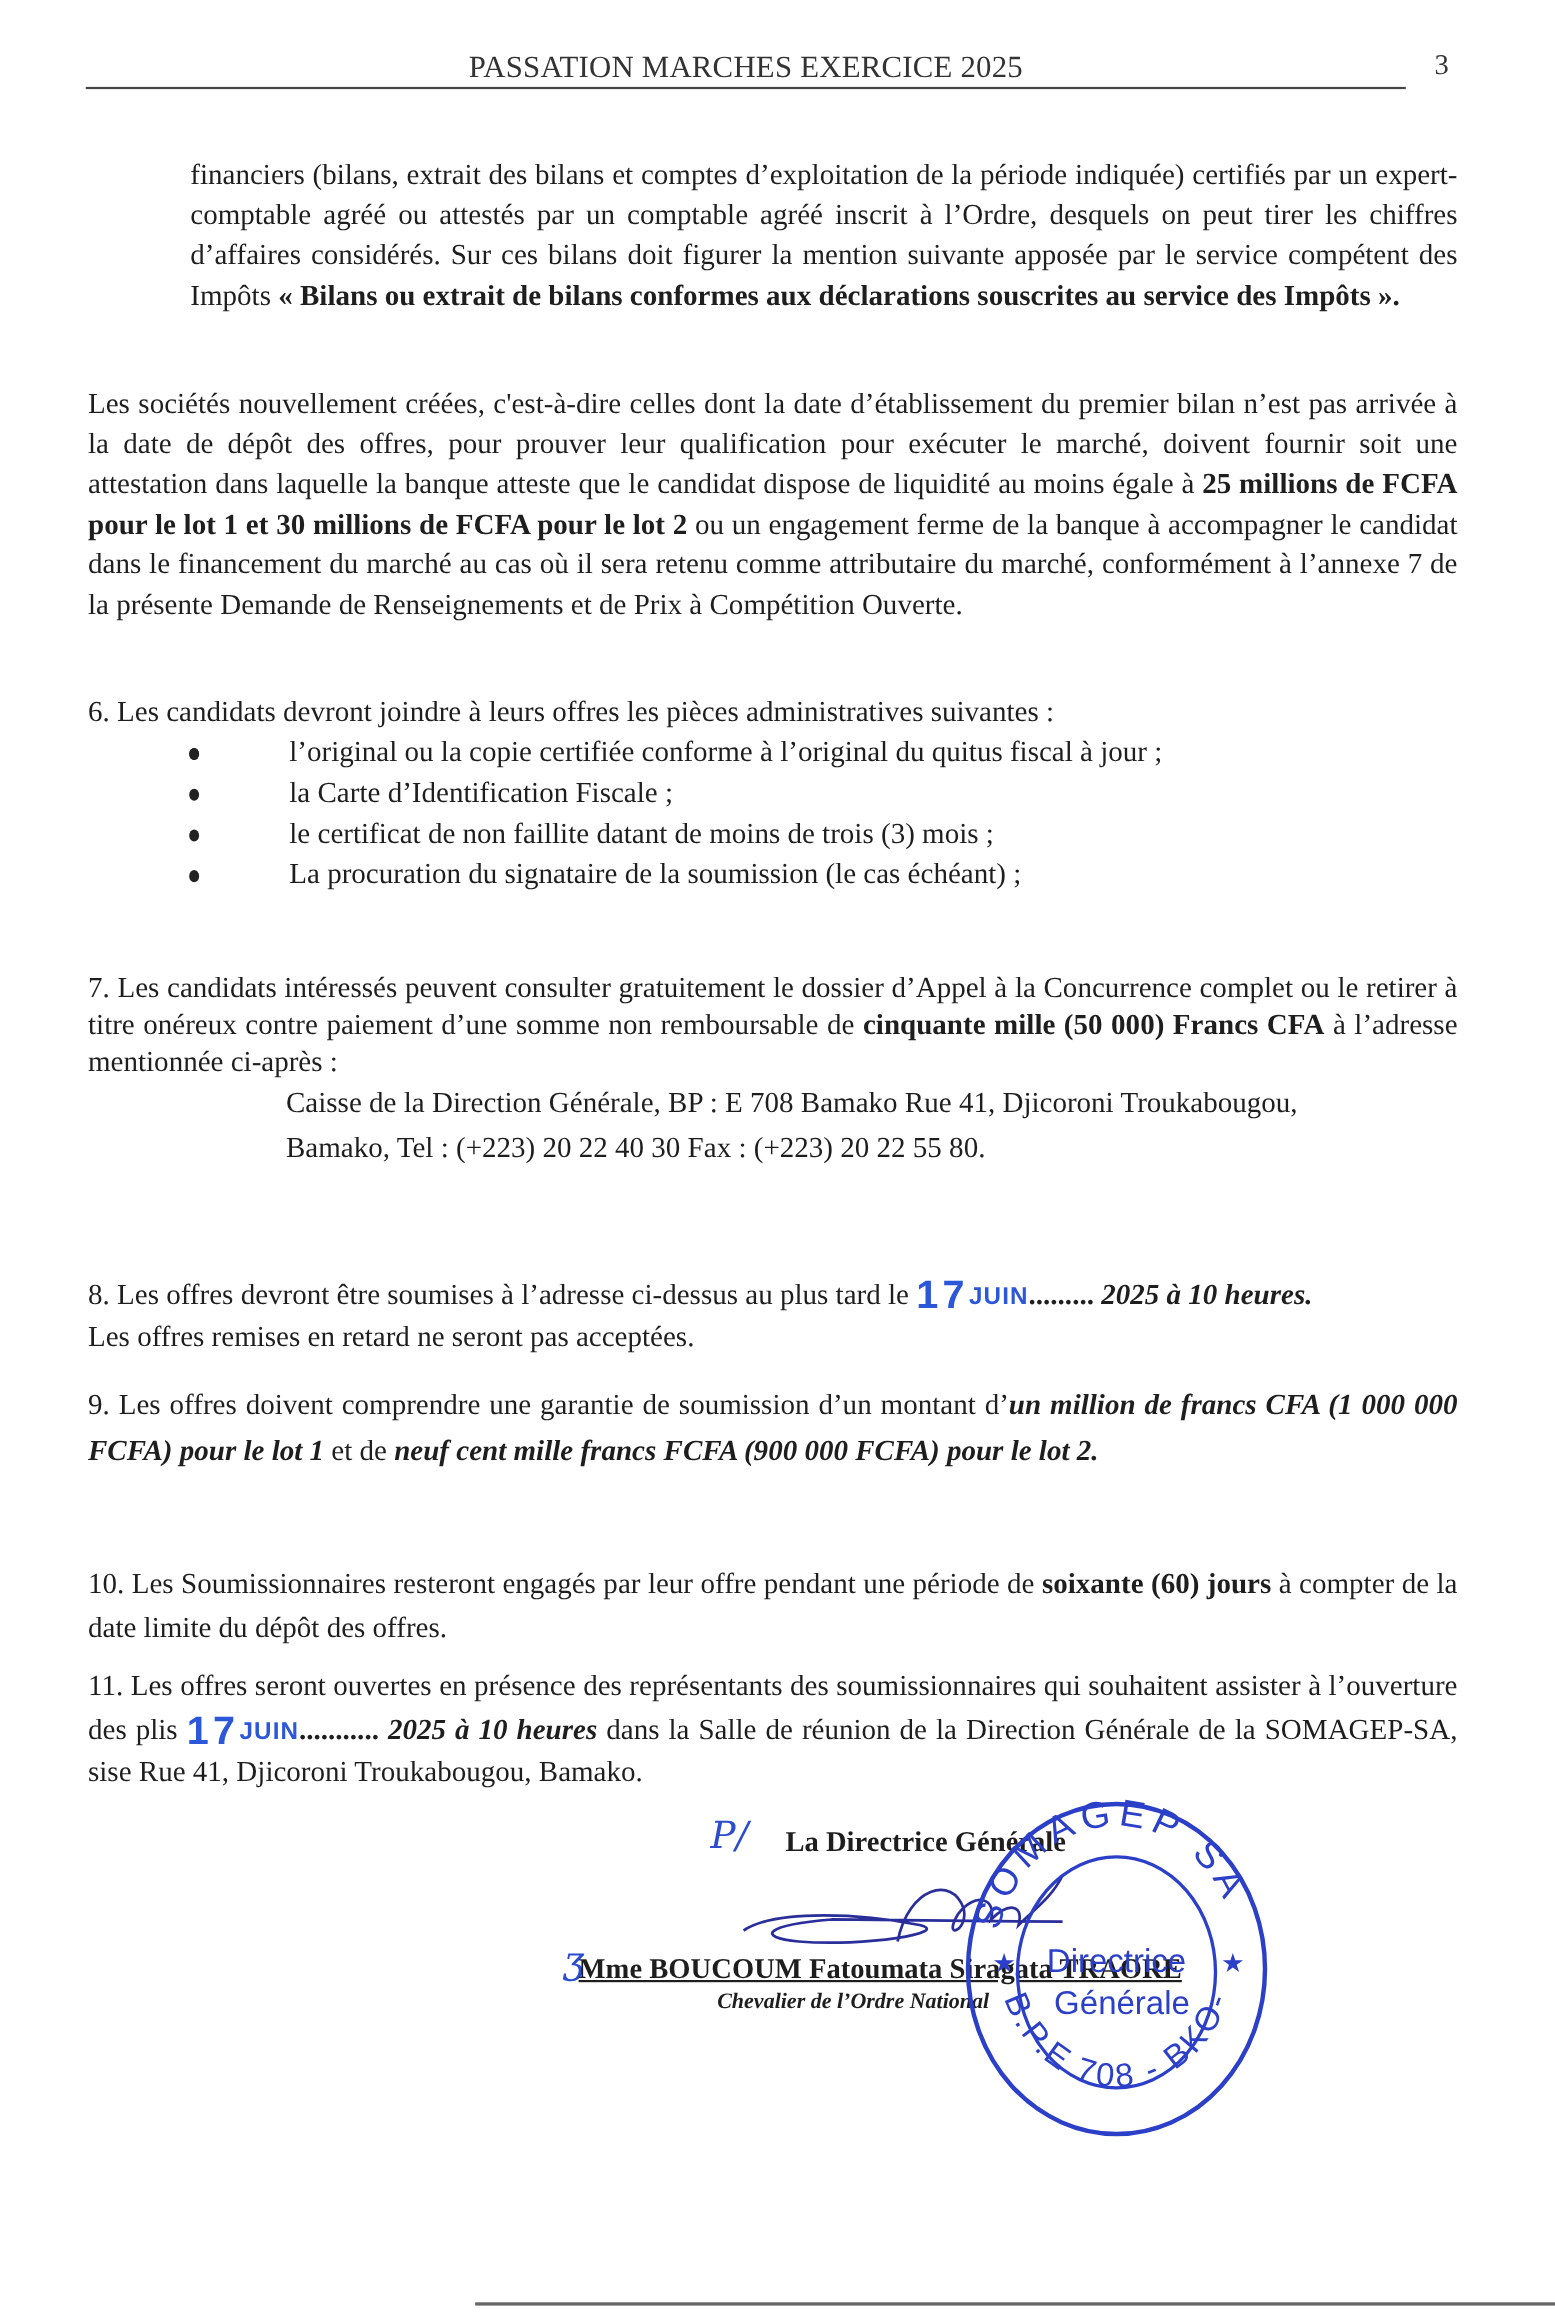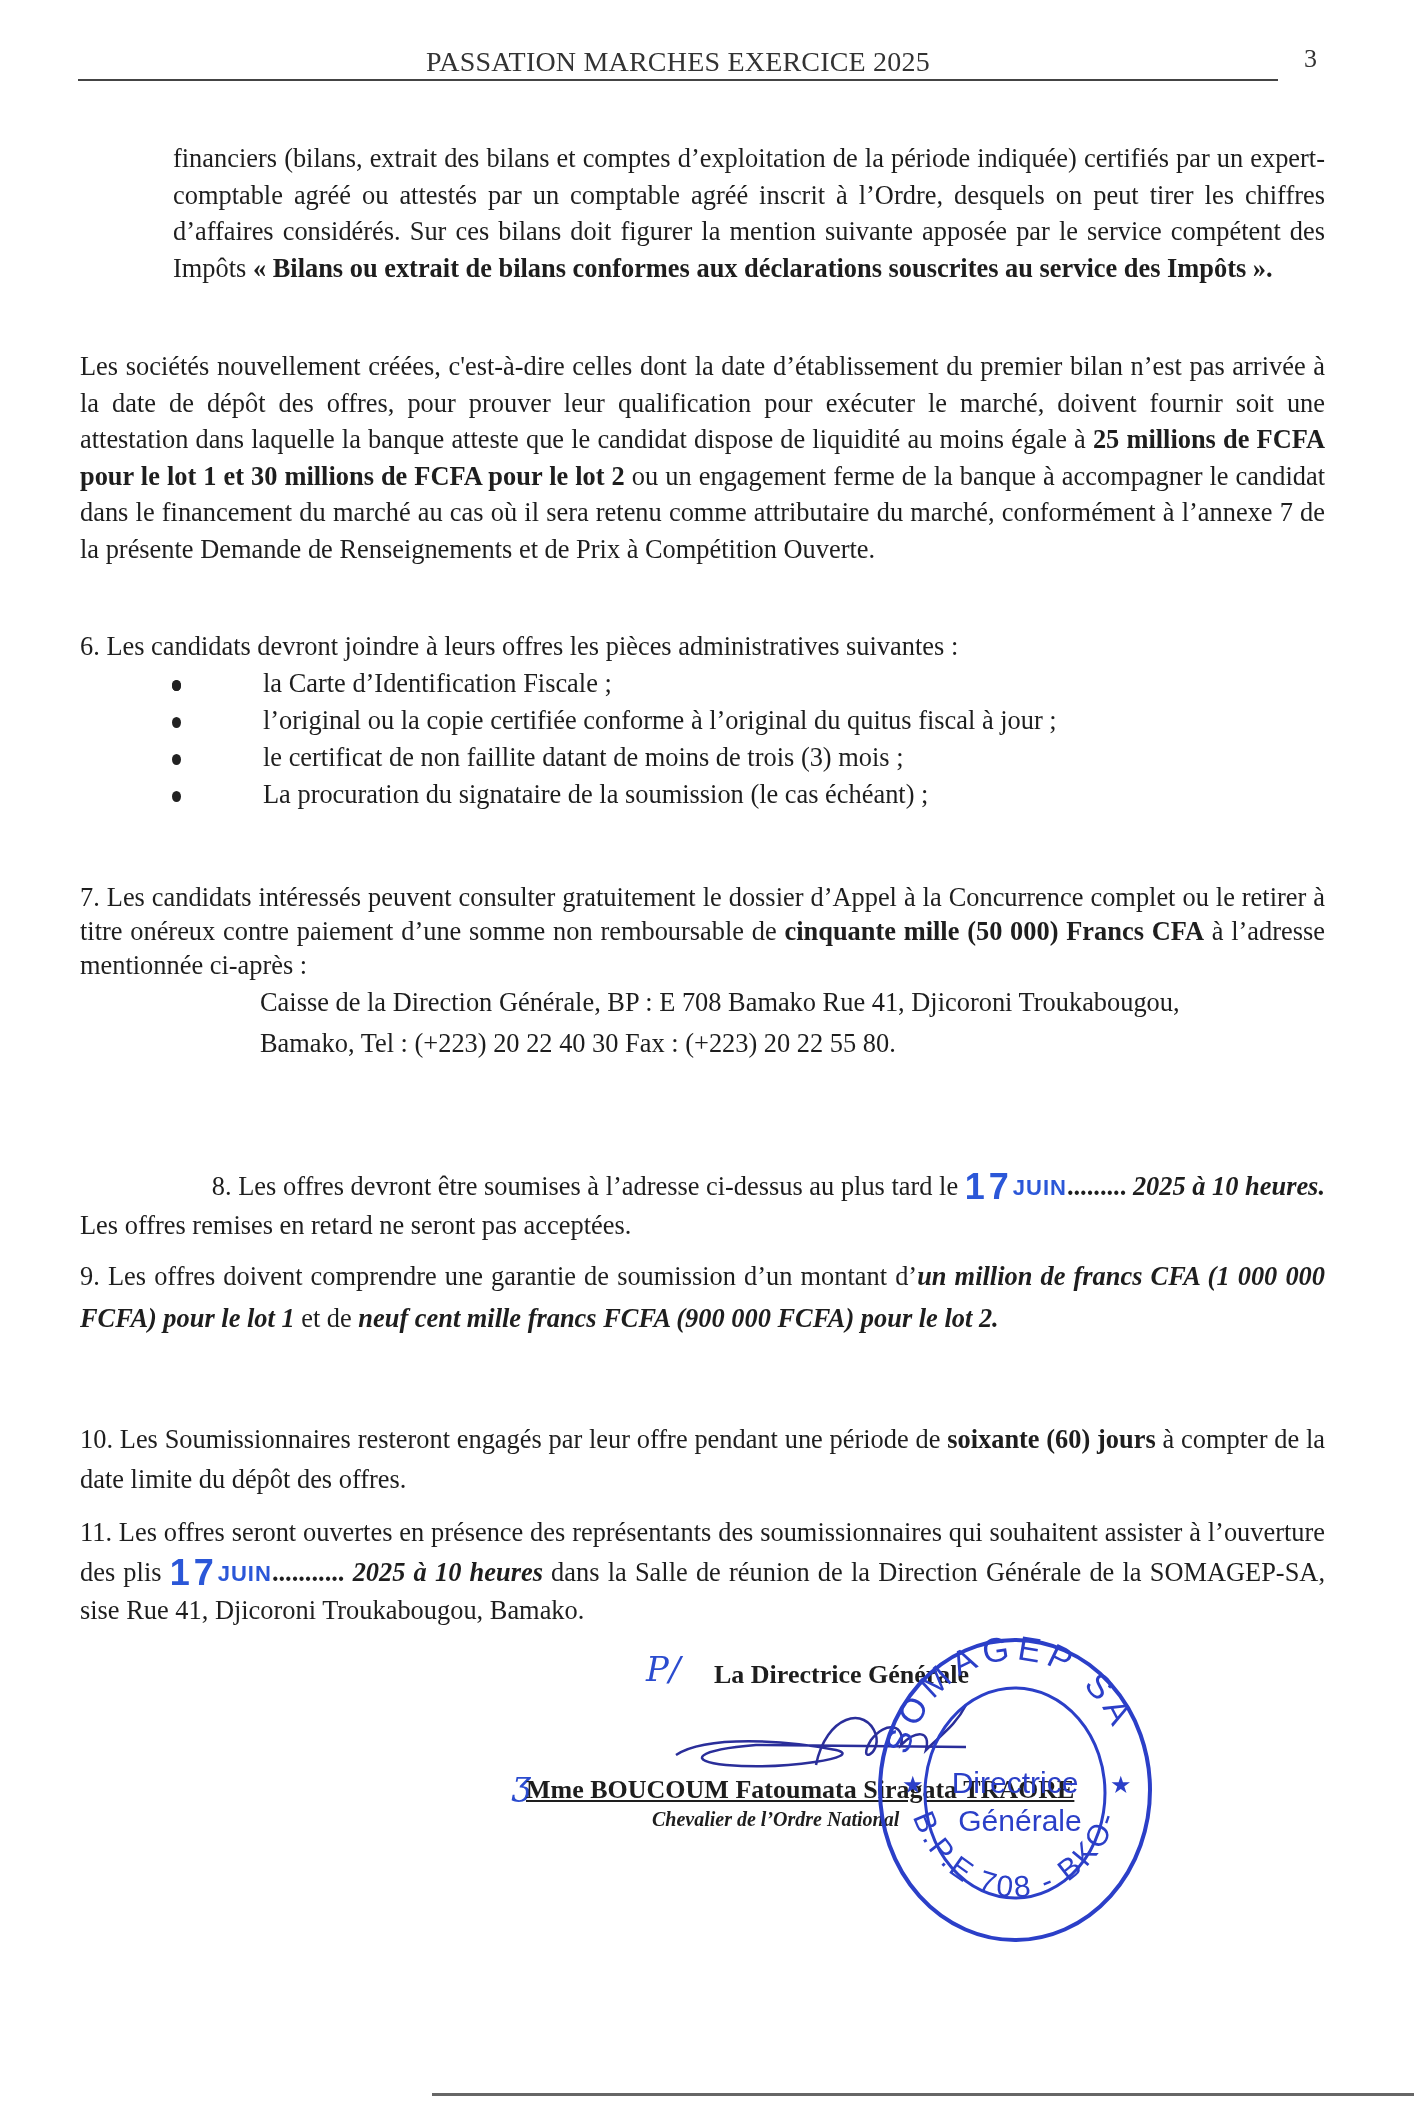--- a/index.html
+++ b/index.html
@@ -44,37 +44,37 @@
 </div>
 
 <div class="body-text" style="top:348px;">
   <p><span>Les sociétés nouvellement créées, c'est-à-dire celles dont la date d’établissement du premier bilan n’est pas arrivée à la date de dépôt des offres, pour prouver leur qualification pour exécuter le marché, doivent fournir soit une attestation dans laquelle la banque atteste que le candidat dispose de liquidité au moins égale à </span><b>25 millions de FCFA pour le lot 1 et 30 millions de FCFA pour le lot 2</b><span> ou un engagement ferme de la banque à accompagner le candidat dans le financement du marché au cas où il sera retenu comme attributaire du marché, conformément à l’annexe 7 de la présente Demande de Renseignements et de Prix à Compétition Ouverte.</span></p>
 </div>
 
 <div class="body-text" style="top:628px;">
   <p>6. Les candidats devront joindre à leurs offres les pièces administratives suivantes :</p>
   <ul class="bullets">
     <li><span class="dot"></span></li>
+    <li><span class="dot"></span><span>l’original ou la copie certifiée conforme à l’original du quitus fiscal à jour ;</span></li>
     <li><span class="dot"></span><span>la Carte d’Identification Fiscale ;</span></li>
-    <li><span class="dot"></span><span>l’original ou la copie certifiée conforme à l’original du quitus fiscal à jour ;</span></li>
     <li><span class="dot"></span><span>le certificat de non faillite datant de moins de trois (3) mois ;</span></li>
     <li><span class="dot"></span><span>La procuration du signataire de la soumission (le cas échéant) ;</span></li>
   </ul>
 </div>
 
 <div class="body-text" style="top:880px;">
   <p style="line-height:34px;"><span>7. Les candidats intéressés peuvent consulter gratuitement le dossier d’Appel à la Concurrence complet ou le retirer à titre onéreux contre paiement d’une somme non remboursable de </span><b>cinquante mille (50 000) Francs CFA</b><span> à l’adresse mentionnée ci-après :</span></p>
   <div class="addr">
     <div>Caisse de la Direction Générale, BP : E 708 Bamako Rue 41, Djicoroni Troukabougou,</div>
     <div>Bamako, Tel : (+223) 20 22 40 30 Fax : (+223) 20 22 55 80.</div>
   </div>
 </div>
 
 <div class="body-text" style="top:1155px;">
-  <p style="text-align:right;margin-top:10px;"><span>8. Les offres devront être soumises à l’adresse ci-dessus au plus tard le </span><span class="stamp-date"><span class="day">17</span><span class="mon">JUIN</span></span><span class="b">.........</span><span class="bi"> 2025 à 10 heures.</span></p>
+  <p style="text-align:left;"><span>8. Les offres devront être soumises à l’adresse ci-dessus au plus tard le </span><span class="stamp-date"><span class="day">17</span><span class="mon">JUIN</span></span><span class="b">.........</span><span class="bi"> 2025 à 10 heures.</span></p>
   <p>Les offres remises en retard ne seront pas acceptées.</p>
 </div>
 
 <div class="body-text" style="top:1255px;">
   <p style="line-height:42px;"><span>9. Les offres doivent comprendre une garantie de soumission d’un montant d’</span><span class="bi">un million de francs CFA (1 000 000 FCFA) pour le lot 1</span><span> et de </span><span class="bi">neuf cent mille francs FCFA (900 000 FCFA) pour le lot 2.</span></p>
 </div>
 
 <div class="body-text" style="top:1407px;">
   <p style="line-height:40px;margin-top:12px;"><span>10. Les Soumissionnaires resteront engagés par leur offre pendant une période de </span><b>soixante (60) jours</b><span> à compter de la date limite du dépôt des offres.</span></p>
 </div>

